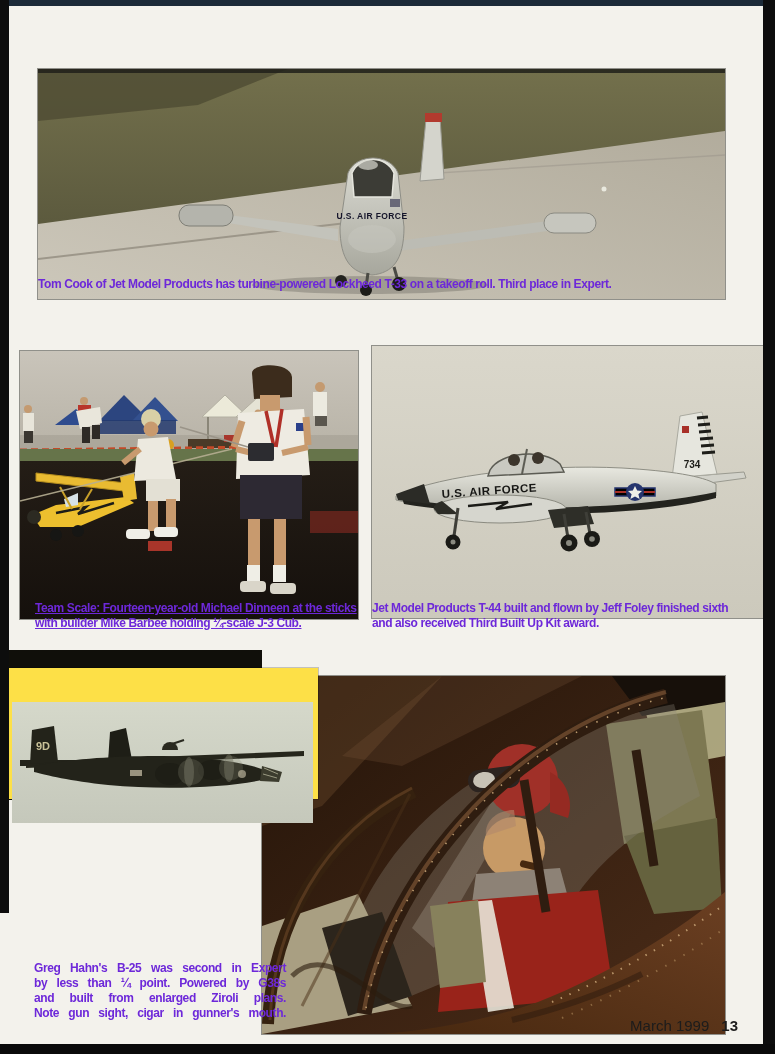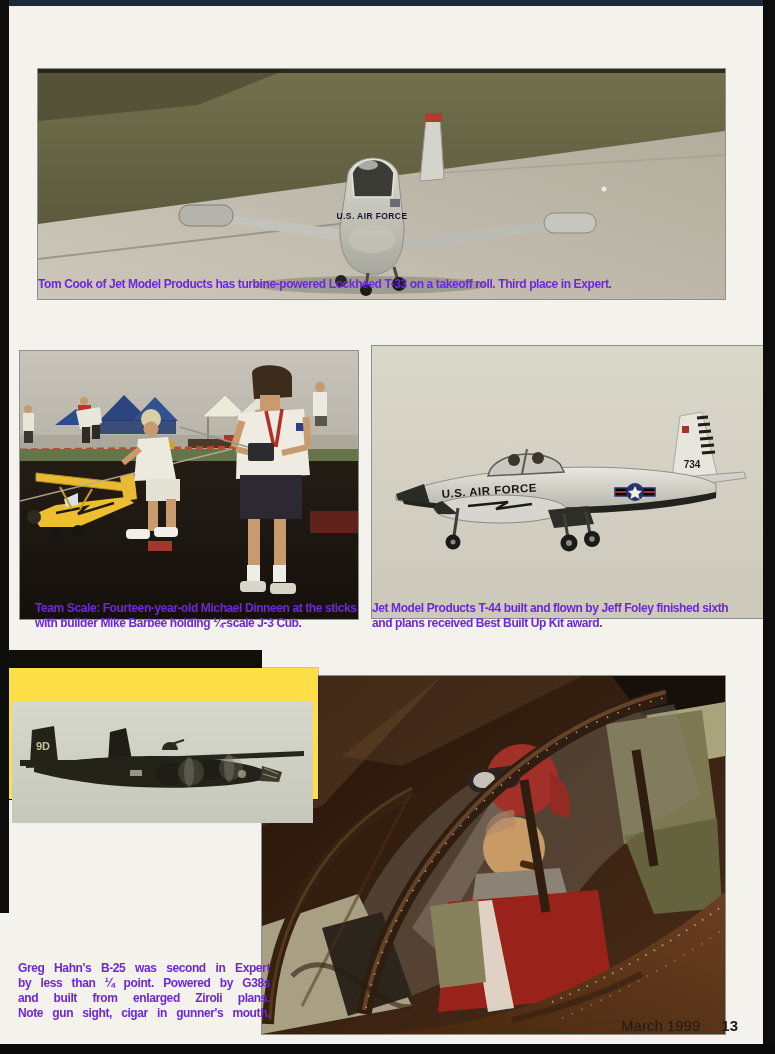--- a/index.html
+++ b/index.html
@@ -7,21 +7,21 @@
         font-family:"Liberation Sans",sans-serif;}
   .abs{position:absolute;}
   .photo{position:absolute;box-shadow:0 0 0 1px rgba(25,25,20,.45);overflow:hidden;margin-top:29px;}
   .photo svg{display:block;width:100%;height:100%;}
   .cap{position:absolute;font-weight:bold;font-size:12px;letter-spacing:-0.4px;
        line-height:15px;color:#6d28d9;z-index:4;}
   .cap-line{display:block;white-space:nowrap;}
   .cap-just .cap-line{white-space:normal;text-align:justify;text-align-last:justify;}
   #footer{position:absolute;left:460px;top:1017px;width:278px;text-align:right;
           font-size:15px;color:#1c1c1c;z-index:4;}
-  #footer .pg{font-weight:bold;margin-left:21px;}
+  #footer .pg{font-weight:bold;margin-left:12px;}
   .scan{position:absolute;z-index:6;}
 </style>
 </head>
 <body>
 
 <div id="page">
 
   <div class="photo" style="left:38px;top:40px;width:687px;height:230px;">
     <svg viewBox="0 0 687 230" preserveAspectRatio="none">
       <defs>
@@ -235,28 +235,28 @@
         <line x1="192" y1="168" x2="196" y2="192" stroke="#3e3e38" stroke-width="3"></line>
         <line x1="214" y1="166" x2="218" y2="188" stroke="#3e3e38" stroke-width="3"></line>
         <circle cx="197" cy="197" r="8.5" fill="#1a1a16"></circle>
           <circle cx="197" cy="197" r="3" fill="#8a8a80"></circle>
         <circle cx="220" cy="193" r="8" fill="#1a1a16"></circle>
           <circle cx="220" cy="193" r="2.8" fill="#8a8a80"></circle>
       </g>
     </svg>
   </div>
 
-  <div class="cap" style="left:35px;top:601px;width:340px;">
+  <div class="cap" style="left:35px;top:601px;width:340px;text-decoration:underline;">
     <span class="cap-line">Team Scale: Fourteen-year-old Michael Dinneen at the sticks</span>
     <span class="cap-line">with builder Mike Barbee holding ¼-scale J-3 Cub.</span>
   </div>
 
   <div class="cap" style="left:372px;top:601px;width:392px;">
     <span class="cap-line">Jet Model Products T-44 built and flown by Jeff Foley finished sixth</span>
-    <span class="cap-line">and plans received Best Built Up Kit award.</span>
+    <span class="cap-line">and also received Third Built Up Kit award.</span>
   </div>
 
   <div class="abs" style="left:0;top:650px;width:262px;height:150px;background:#100f0a;z-index:1;"></div>
 
   <div class="photo" style="left:262px;top:647px;width:463px;height:358px;z-index:1;">
     <svg viewBox="0 0 463 358" preserveAspectRatio="none">
       <defs>
         <linearGradient id="g5bg" x1="0" y1="0" x2="1" y2="1">
           <stop offset="0" stop-color="#241409"></stop>
             <stop offset=".55" stop-color="#3a2212"></stop>
@@ -353,21 +353,21 @@
           <circle cx="179" cy="70" r="13" fill="#8a8a78" opacity=".25"></circle>
           <circle cx="219" cy="66" r="12" fill="#8a8a78" opacity=".25"></circle>
 
           <rect x="118" y="68" width="12" height="6" fill="#b8b09a" opacity=".8"></rect>
           <circle cx="230" cy="72" r="4" fill="#b8b09a" opacity=".7"></circle>
         </g>
       </svg>
     </div>
   </div>
 
-  <div class="cap cap-just" style="left:18px;top:961px;width:252px;">
+  <div class="cap cap-just" style="left:34px;top:961px;width:252px;">
     <span class="cap-line">Greg Hahn's B-25 was second in Expert</span>
     <span class="cap-line">by less than ¼ point. Powered by G38s</span>
     <span class="cap-line">and built from enlarged Ziroli plans.</span>
     <span class="cap-line">Note gun sight, cigar in gunner's mouth.</span>
   </div>
 
   <div id="footer">
     <span>March 1999</span><span class="pg">13</span>
   </div>
 

